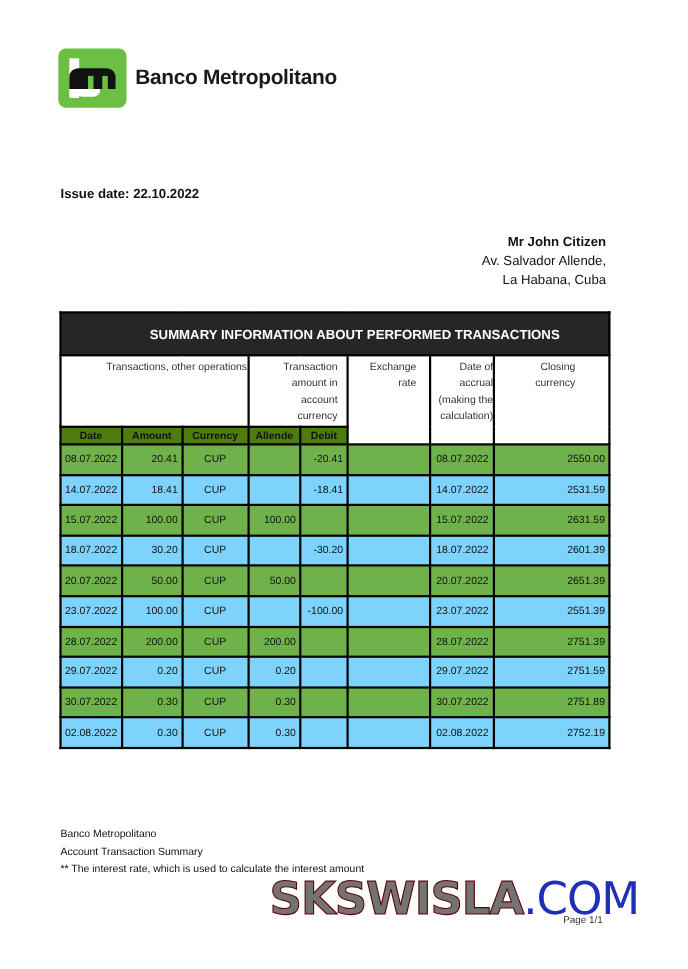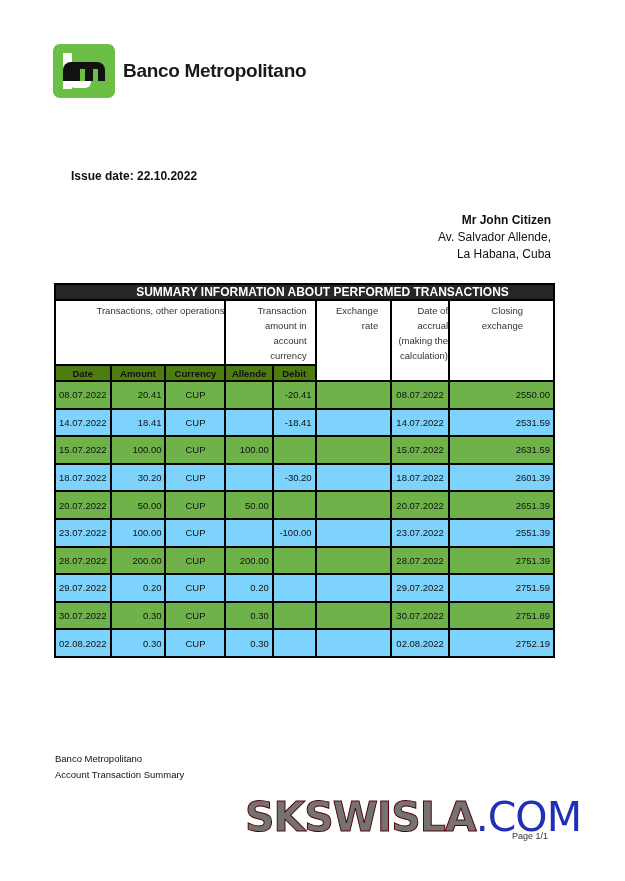--- a/index.html
+++ b/index.html
@@ -6,26 +6,26 @@
   body { width: 625px; height: 881px; background: #fff; font-family: "Liberation Sans", sans-serif; color: #111; position: relative; overflow: hidden; }
   .logo { position: absolute; left: 53px; top: 44px; display: flex; align-items: center; }
   .logo-box { width: 62px; height: 54px; background: #6cbf45; border-radius: 7px; position: relative; }
   .logo-box .b1 { position: absolute; left: 10px; top: 9px; width: 9px; height: 36px; background: #fff; }
   .logo-box .m { position: absolute; left: 10px; top: 18px; width: 42px; height: 19px; background: #111; border-radius: 8px 8px 0 0; }
   .logo-box .m2 { position: absolute; left: 27px; top: 25px; width: 5px; height: 12px; background: #6cbf45; }
   .logo-box .m3 { position: absolute; left: 40px; top: 25px; width: 5px; height: 12px; background: #6cbf45; }
   .logo-box .j { position: absolute; left: 16px; top: 37px; width: 22px; height: 7px; background: #fff; border-radius: 0 0 6px 6px; }
   .logo-text { margin-left: 8px; font-weight: bold; font-size: 19px; letter-spacing: -0.3px; color: #1a1a1a; }
   .issuer { position: absolute; left: 55px; top: 168px; font-size: 12px; line-height: 17px; }
-  .issuer .bold { font-weight: bold; margin-left: 16px; }
+  .issuer .bold { font-weight: bold; }
   .recipient { position: absolute; right: 74px; top: 168px; font-size: 12px; line-height: 17px; text-align: right; margin-top: 44px; }
   .recipient .bold { font-weight: bold; }
   table { position: absolute; left: 54px; top: 283px; width: 501px; border-collapse: collapse; font-size: 9.5px; }
   td, th { border: 2px solid #000; }
-  .title-row th { background: #262626; color: #fff; font-size: 12px; font-weight: bold; height: 16px; text-align: center; padding-left: 36px; }
+  .title-row th { background: #262626; color: #fff; font-size: 12px; font-weight: bold; height: 39px; text-align: center; padding-left: 36px; }
   .hdr td { vertical-align: top; text-align: right; color: #333; line-height: 15px; padding-top: 2px; height: 65px; }
   .sub td { background: #4d7c0f; font-weight: bold; text-align: center; height: 16px; font-size: 9.5px; }
   .row td { height: 27.6px; padding: 0 3px; }
   .row.green td { background: #6fb24a; }
   .row.white td { background: #7dd3fc; }
   .c-date { text-align: left; }
   .c-num { text-align: right; }
   .c-cur { text-align: center; }
   .footer { position: absolute; left: 55px; top: 751px; font-size: 9.5px; line-height: 16px; color: #111; }
   .page { position: absolute; left: 512px; top: 831px; font-size: 9px; color: #333; }
@@ -70,21 +70,21 @@
   </colgroup>
   <tbody>
       <tr class="title-row">
     <th colspan="8">SUMMARY INFORMATION ABOUT PERFORMED TRANSACTIONS</th>
   </tr>
   <tr class="hdr">
     <td colspan="3">Transactions, other operations</td>
     <td colspan="2" style="padding-left:8px;padding-right:8px">Transaction amount in account currency</td>
     <td rowspan="2" style="padding-left:12px;padding-right:12px">Exchange rate</td>
     <td rowspan="2">Date of accrual (making the calculation)</td>
-    <td rowspan="2" style="padding-left:30px;padding-right:30px">Closing exchange</td>
+    <td rowspan="2" style="padding-left:30px;padding-right:30px">Closing currency</td>
   </tr>
   <tr class="sub">
     <td>Date</td>
     <td>Amount</td>
     <td>Currency</td>
     <td>Allende</td>
     <td>Debit</td>
   </tr>
   </tbody>
     <tbody id="rows">
@@ -187,19 +187,20 @@
         <td class="c-cur"></td>
         <td class="c-cur">02.08.2022</td>
         <td class="c-num">2752.19</td>
       </tr>
     </tbody>
 </table>
 
 <div class="footer">
   <div>Banco Metropolitano</div>
   <div>Account Transaction Summary</div>
+  <div>** The interest rate, which is used to calculate the interest amount</div>
 </div>
 
 <div class="wm">
   <span class="red">SKSWISLA</span><span class="blue">.COM</span>
 </div>
 
 <div class="page">Page 1/1</div>
 
 </body></html>

